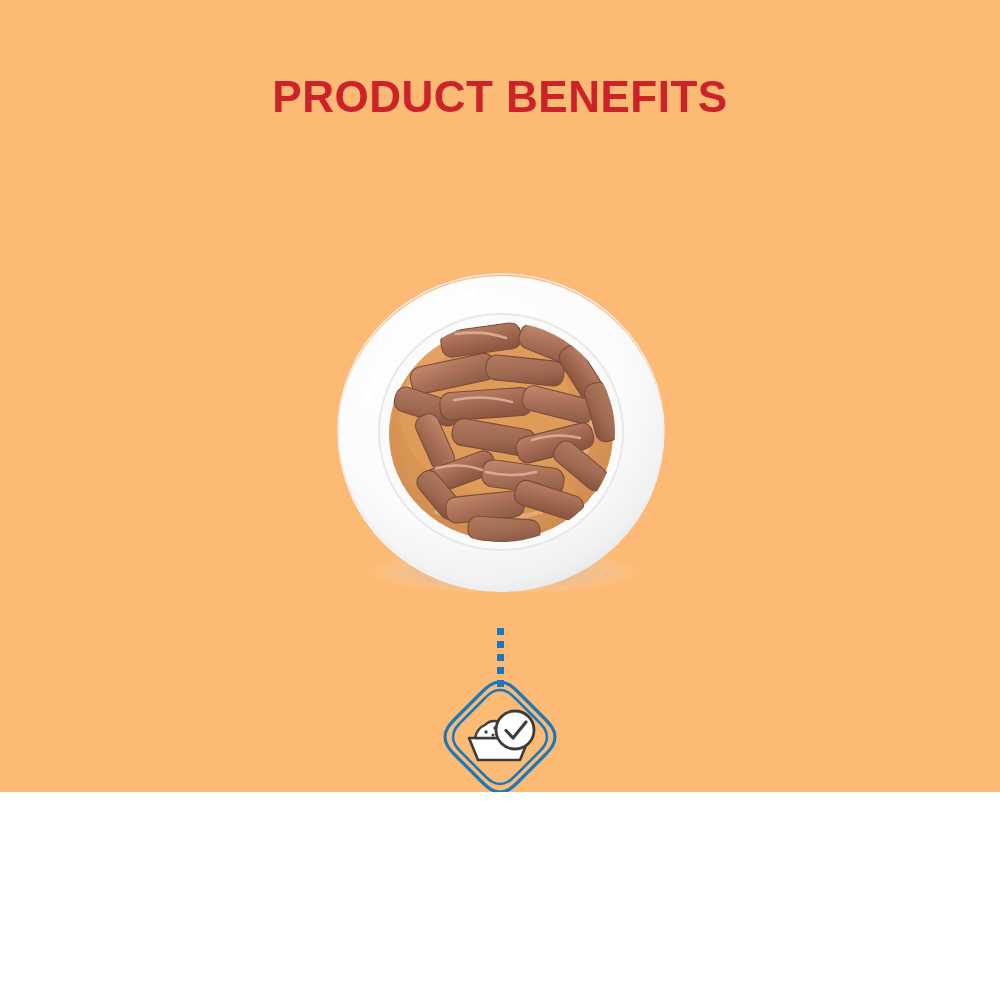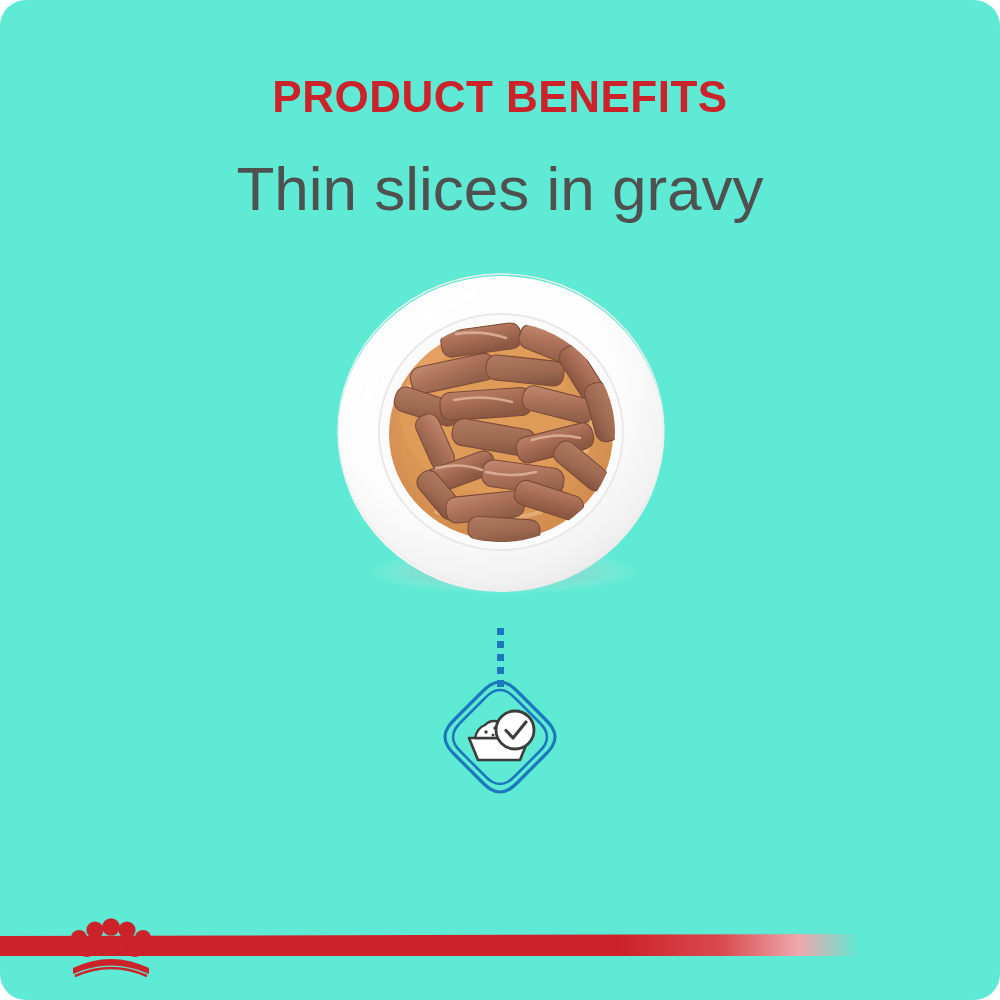--- a/index.html
+++ b/index.html
@@ -6,24 +6,23 @@
     margin: 0;
     padding: 0;
     background: #ffffff;
   }
   body {
     font-family: "Liberation Sans", sans-serif;
   }
   #page {
     position: relative;
     width: 1000px;
-    height: 1000px;
-    background: #5eead4;
+    height: 792px;
+    background: #fdba74;
     overflow: hidden;
-    border-radius: 26px;
   }
 
   
   #eyebrow {
     position: absolute;
     top: 74px;
     left: 0;
     width: 1000px;
     text-align: center;
     font-size: 44px;
@@ -117,21 +116,20 @@
   }
   #crown-logo svg { display: block; }
 </style>
 </head>
 <body>
 
 <div id="page">
 
   <div id="eyebrow">PRODUCT BENEFITS</div>
 
-  <div id="headline">Thin slices in gravy</div>
 
   <div id="product-photo">
     <svg width="330" height="326" viewBox="0 0 330 326" xmlns="http://www.w3.org/2000/svg">
       <defs>
         <radialGradient id="plateG" cx="42%" cy="34%" r="72%">
           <stop offset="0%" stop-color="#ffffff"></stop>
           <stop offset="62%" stop-color="#fcfcfc"></stop>
           <stop offset="88%" stop-color="#f1f1f1"></stop>
           <stop offset="100%" stop-color="#e3e3e3"></stop>
         </radialGradient>

